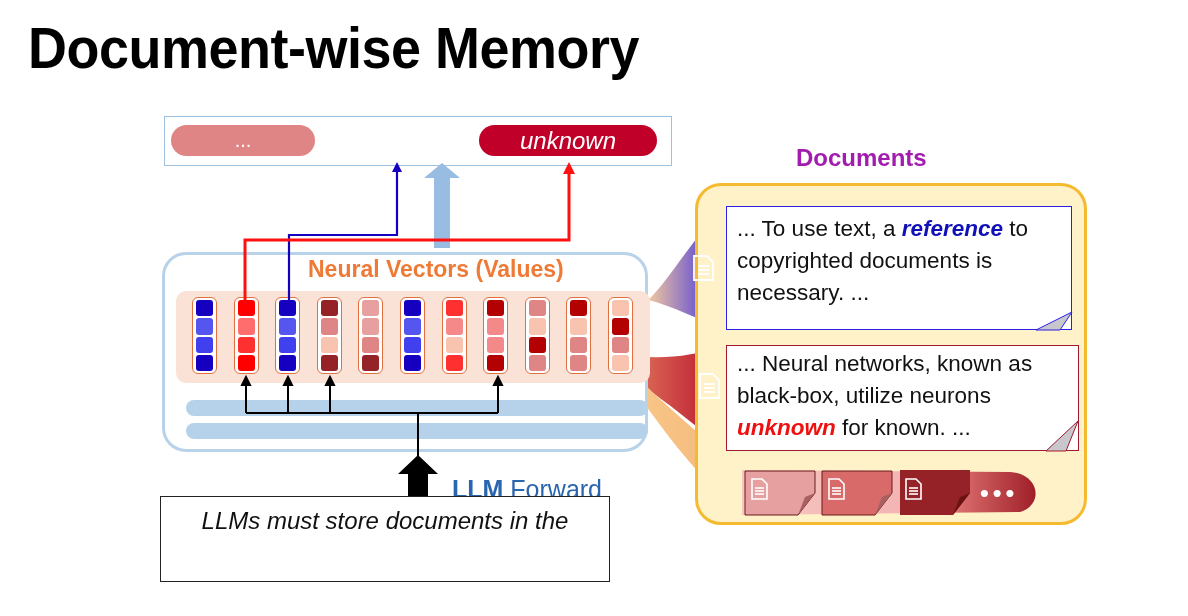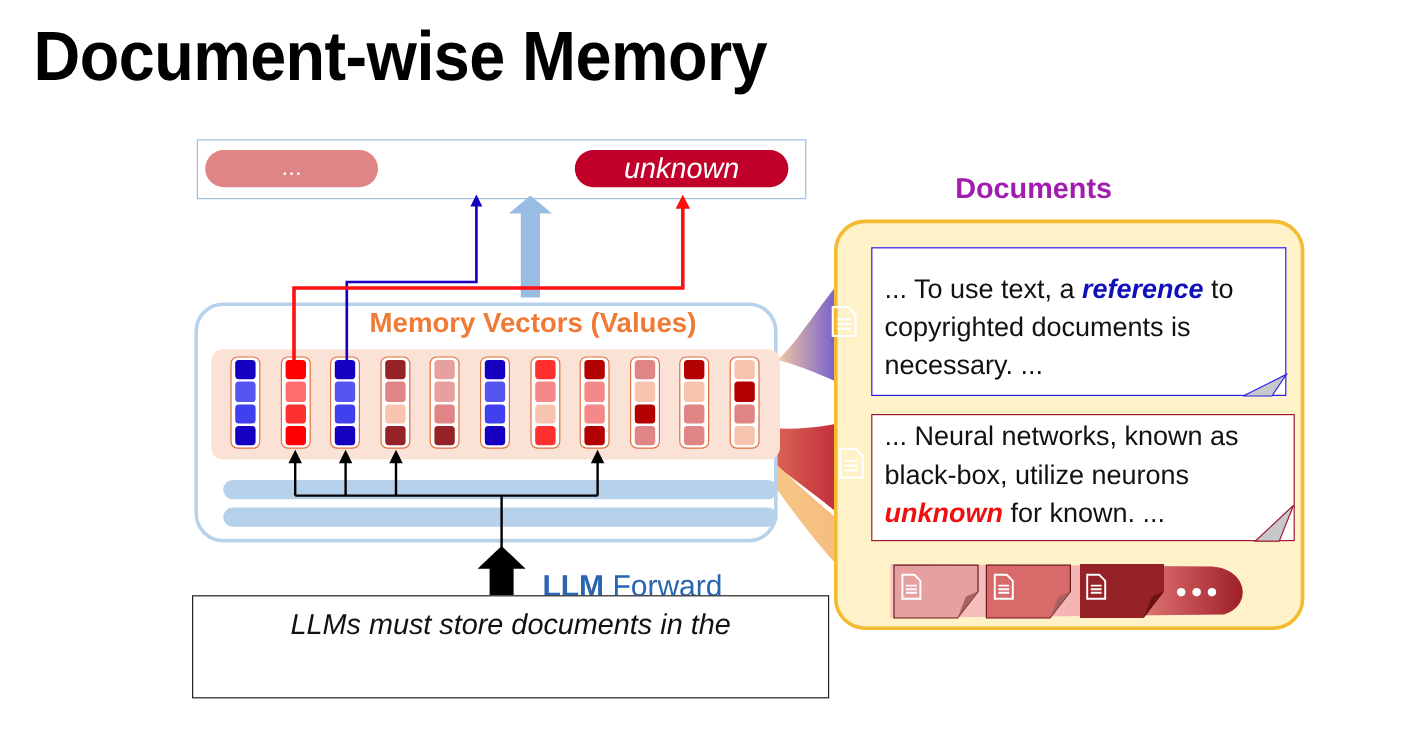--- a/index.html
+++ b/index.html
@@ -12,26 +12,26 @@
   #pill-known { left:157px; width:147px; background:#2a1fe8; font-weight:bold; }
   #pill-unknown { left:314px; width:178px; background:#c00028; }
   #memory-box { left:162px; top:252px; width:486px; height:200px; border:3px solid #b8d2ea; border-radius:24px; box-sizing:border-box; background:#fff; }
   #mem-title { left:308px; top:256px; font-size:23px; font-weight:bold; color:#ee7a35; white-space:nowrap; }
   #vec-band { left:176px; top:291px; width:474px; height:92px; background:#fbe2d6; border-radius:10px; }
   .vec { position:absolute; top:297px; width:25px; height:77px; border:1.5px solid #e07040; border-radius:6px; background:#fff; box-sizing:border-box; padding:2px 3px; display:flex; flex-direction:column; gap:2px; }
   .cell { flex:1; border-radius:3px; }
   .layer-bar { position:absolute; left:186px; width:462px; height:16px; background:#b6d1ea; border-radius:8px; }
   #docs-title { left:796px; top:144px; font-size:24px; font-weight:bold; color:#a21caf; }
   #docs-panel { left:695px; top:183px; width:392px; height:342px; background:#fff1c8; border:3px solid #f5bb30; border-radius:26px; box-sizing:border-box; }
-  .doc-card { position:absolute; background:#fff; box-sizing:border-box; font-size:22.5px; line-height:32px; color:#111; padding:18px 10px; }
+  .doc-card { position:absolute; background:#fff; box-sizing:border-box; font-size:22.5px; line-height:32px; color:#111; padding:6px 10px; }
   #doc-1 { left:726px; top:206px; width:346px; height:124px; border:1.5px solid #2a1fe8; }
   #doc-2 { left:726px; top:345px; width:353px; height:106px; border:1.5px solid #a01830; padding-top:2px; }
   .kw-blue { color:#1010b8; font-weight:bold; font-style:italic; }
   .kw-red { color:#ee1010; font-weight:bold; font-style:italic; }
-  #note-box { left:160px; top:496px; width:531px; height:86px; border:1.5px solid #222; background:#fff; box-sizing:border-box; text-align:center; font-size:24px; font-style:italic; line-height:36px; padding-top:6px; color:#111; }
+  #note-box { left:160px; top:496px; width:450px; height:86px; border:1.5px solid #222; background:#fff; box-sizing:border-box; text-align:center; font-size:24px; font-style:italic; line-height:36px; padding-top:6px; color:#111; }
   #llm-label { left:452px; top:475px; font-size:25px; color:#2a65b0; white-space:nowrap; }
   #llm-label b { color:#2a65b0; }
   svg.overlay { position:absolute; left:0; top:0; }
 </style>
 </head>
 <body>
 
 <div id="title" class="abs">Document-wise Memory</div>
 
 <svg class="overlay" width="1188" height="616">
@@ -66,21 +66,21 @@
 <div id="docs-title" class="abs">Documents</div>
 <div id="docs-panel" class="abs"></div>
 
 <div id="output-frame" class="abs">
   <div id="pill-dots" class="pill">...</div>
   <div id="pill-unknown" class="pill">unknown</div>
 </div>
 
 <div id="memory-box" class="abs"></div>
 <div id="vec-band" class="abs"></div>
-<div id="mem-title" class="abs">Memory Vectors (Values)</div>
+<div id="mem-title" class="abs">Neural Vectors (Values)</div>
 <div id="vectors">
     <div class="vec" style="left: 192px;">
       <div class="cell" style="background: rgb(21, 0, 192);"></div>
       <div class="cell" style="background: rgb(85, 85, 240);"></div>
       <div class="cell" style="background: rgb(64, 64, 238);"></div>
       <div class="cell" style="background: rgb(21, 0, 192);"></div>
     </div>
     <div class="vec" style="left: 233.6px;">
       <div class="cell" style="background: rgb(255, 0, 0);"></div>
       <div class="cell" style="background: rgb(255, 109, 109);"></div>

